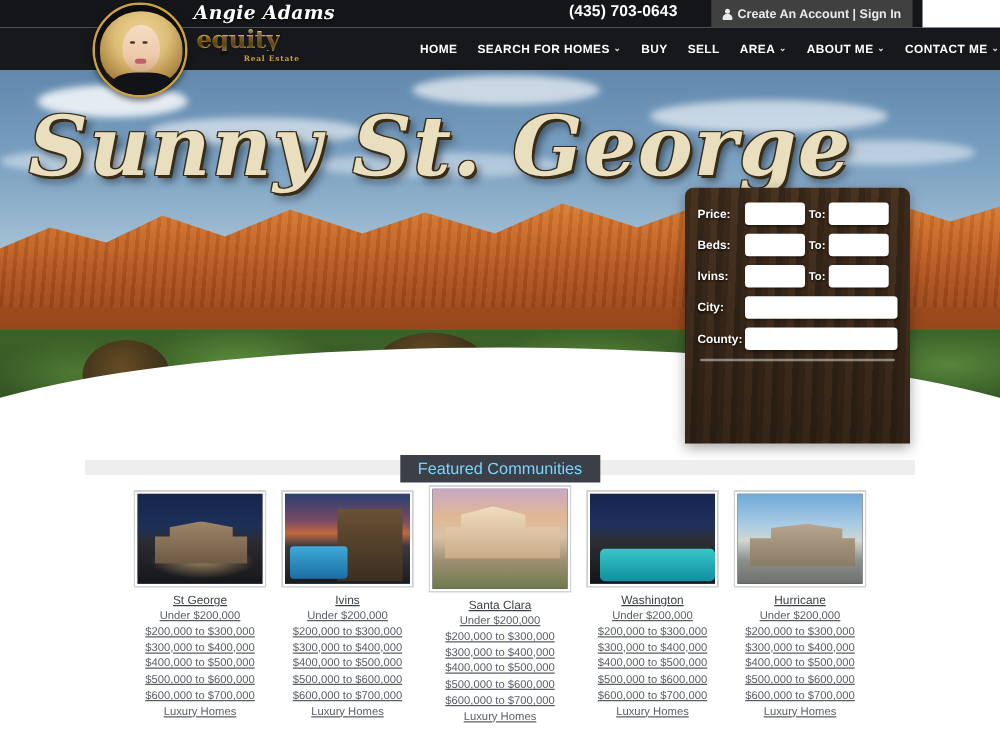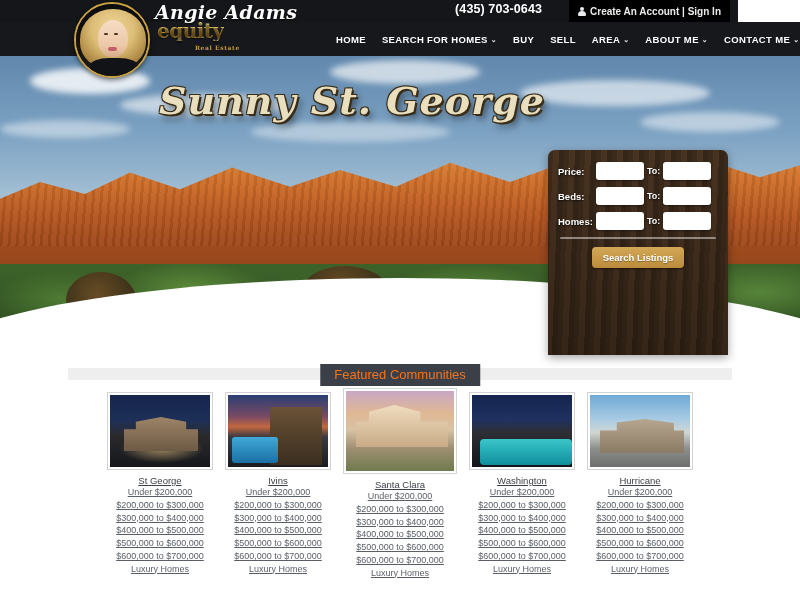--- a/index.html
+++ b/index.html
@@ -16,21 +16,21 @@
     position: absolute; top:0; left:0; width:738px; height:22px;
     background:#14161a; z-index: 40;
   }
   .phone {
     position:absolute; right:196px; top:2px;
     color:#ffffff; font-size:12.5px; font-weight:bold; letter-spacing:.1px;
     white-space:nowrap;
   }
   .acctbox {
     position:absolute; right:8px; top:0px; height:22px;
-    background:#000000; padding:0 9px;
+    background:#404040; padding:0 9px;
     display:flex; align-items:center; gap:4px;
   }
   .acctbox .txt { color:#e9eaec; font-size:10px; font-weight:bold; white-space:nowrap; }
   .person-icon { width:8px; height:9px; position:relative; display:inline-block; }
   .person-icon::before{content:"";position:absolute;left:2px;top:0;width:4px;height:4px;border-radius:50%;background:#e9eaec;}
   .person-icon::after{content:"";position:absolute;left:0;top:4.5px;width:8px;height:4.5px;border-radius:4px 4px 1px 1px;background:#e9eaec;}
 
   
   .navbar {
     position:absolute; top:22px; left:0; width:800px; height:34px;
@@ -43,21 +43,21 @@
   .nav a {
     color:#ffffff; font-size:9.5px; font-weight:bold; letter-spacing:.35px;
     text-decoration:none; white-space:nowrap; display:flex; align-items:center; gap:3px;
   }
   .caret { font-size:7px; opacity:.85; line-height:1; }
 
   
   .brand-name {
     position:absolute; left:155px; top:1px; z-index:42;
     font-family:"DejaVu Serif", serif; font-style:italic; font-weight:bold;
-    font-size:19px; color:#ffffff; letter-spacing:.3px;
+    font-size:15px; color:#ffffff; letter-spacing:.3px;
     text-shadow:0 1px 2px rgba(0,0,0,.8);
   }
   .brand-logo {
     position:absolute; left:157px; top:21px; z-index:42;
     font-family:"DejaVu Serif", serif; font-weight:bold; font-size:20px;
     line-height:1; letter-spacing:-.5px;
     background:linear-gradient(180deg,#f6e7a8 0%, #d9ae47 42%, #a9781d 72%, #e8cf84 100%);
     -webkit-background-clip:text; background-clip:text; color:transparent;
     text-shadow:0 1px 1px rgba(0,0,0,.45);
   }
@@ -145,21 +145,21 @@
   }
   .t1{left:66px;} .t2{left:300px; width:90px; top:216px;}
   .water {
     position:absolute; left:280px; top:236px; width:300px; height:16px;
     background:linear-gradient(180deg,#6f7f82 0%, #4e5b60 100%);
     filter:blur(.6px);
   }
   .hero-title {
     position:absolute; left:0; top:28px; width:704px; text-align:center; z-index:14;
     font-family:"DejaVu Serif", serif; font-style:italic; font-weight:bold;
-    font-size:38px; letter-spacing:1px;
+    font-size:66px; letter-spacing:1px;
     color:#e9dfbe;
     text-shadow:
       2px 2px 0 #3a2d18, -1px -1px 0 #3a2d18, 1px -1px 0 #3a2d18, -1px 1px 0 #3a2d18,
       4px 5px 7px rgba(0,0,0,.5);
   }
   .wave {
     position:absolute; left:-80px; bottom:-98px; width:960px; height:180px; z-index:20;
     background:#ffffff; border-radius:50%;
   }
 
@@ -200,21 +200,21 @@
     text-shadow:0 1px 1px rgba(0,0,0,.35);
   }
 
   
   .featured-wrap { position:absolute; left:0; top:364px; width:800px; z-index:25; }
   .fbar {
     position:absolute; left:68px; top:4px; width:664px; height:12px; background:#eeeeef;
   }
   .fbadge {
     position:absolute; left:50%; transform:translateX(-50%); top:0;
-    background:#3a3f48; color:#f97316; font-size:13px;
+    background:#3a3f48; color:#7dd3fc; font-size:13px;
     padding:3px 14px 4px 14px; white-space:nowrap;
   }
 
   .cards {
     position:absolute; left:0; top:393px; width:800px; z-index:26;
     display:flex; justify-content:center; align-items:flex-start; gap:14px;
   }
   .card { width:104px; text-align:center; }
   .card.big { width:112px; margin-top:-4px; }
   .thumb {
@@ -313,27 +313,34 @@
       <span class="to">To:</span>
       <input class="sinput half" value="" style="">
     </div>
     <div class="srow">
       <span class="slabel">Beds:</span>
       <input class="sinput half" value="" style="">
       <span class="to">To:</span>
       <input class="sinput half" value="" style="">
     </div>
     <div class="srow">
-      <span class="slabel">Homes:</span>
+      <span class="slabel">Ivins:</span>
       <input class="sinput half" value="" style="">
       <span class="to">To:</span>
       <input class="sinput half" value="" style="">
     </div>
+    <div class="srow">
+      <span class="slabel">City:</span>
+      <input class="sinput full" value="" style="">
+    </div>
+    <div class="srow">
+      <span class="slabel">County:</span>
+      <input class="sinput full" value="" style="">
+    </div>
     <div class="divider"></div>
-    <button class="searchbtn">Search Listings</button>
   </div>
 
   <div class="topbar">
     <div class="phone">(435) 703-0643</div>
     <div class="acctbox">
       <span class="person-icon"></span>
       <span class="txt">Create An Account | Sign In</span>
     </div>
   </div>
 

